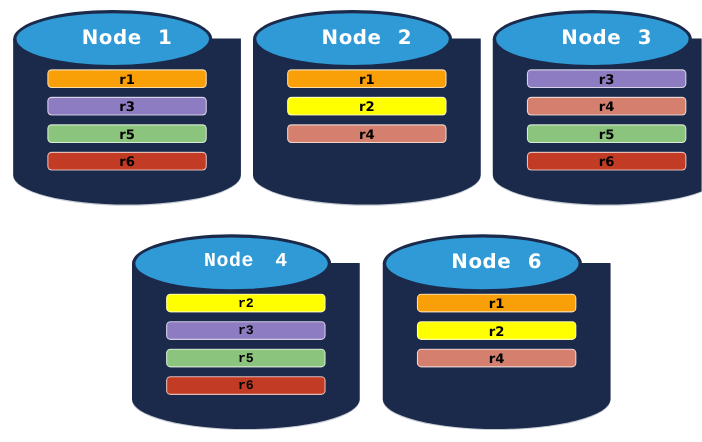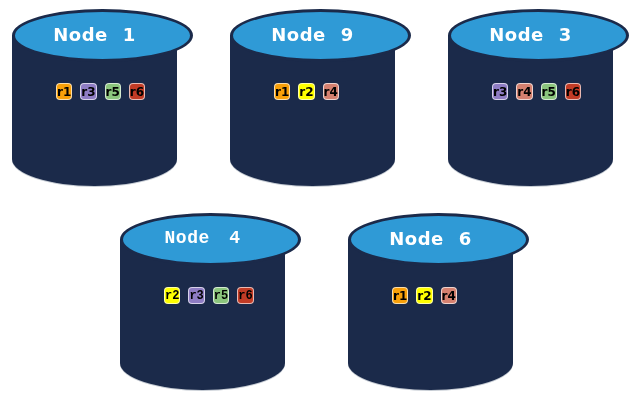--- a/index.html
+++ b/index.html
@@ -10,21 +10,21 @@
   }
   #diagram-canvas {
     position: relative;
     width: 638px;
     height: 402px;
     background: var(--canvas-bg, #ffffff);
     overflow: hidden;
   }
   .node {
     position: absolute;
-    width: 165px;
+    width: 207px;
     height: 177px;
   }
   
   .node:nth-child(1) { left: 12px;  top: 9px;  }
   .node:nth-child(2) { left: 230px; top: 9px;  }
   .node:nth-child(3) { left: 448px; top: 9px;  }
   .node:nth-child(4) { left: 120px; top: 213px; font-family: Liberation Mono, monospace; }
   .node:nth-child(5) { left: 348px; top: 213px; }
 
   .cyl-body {
@@ -57,27 +57,26 @@
     font-size: 18px;
     font-weight: bold;
     letter-spacing: 0.5px;
     word-spacing: 0.45em;
     z-index: 3;
     line-height: 1.2;
   }
   .bars {
     position: absolute;
     top: 54px;
-    left: 44px;
+    left: 31px;
     right: 31px;
     display: flex;
-    flex-direction: row;
+    flex-direction: column;
     gap: 8px;
     z-index: 3;
-    margin-top: 20px;
   }
   .bar {
     height: 17px;
     box-sizing: border-box;
     border-radius: 4px;
     border: 1px solid rgba(255,255,255,0.65);
     display: flex;
     align-items: center;
     justify-content: center;
     color: var(--bar-label-color, #000000);
@@ -97,21 +96,21 @@
     <div class="bars">
         <div class="bar" style="background: rgb(249, 160, 9);">r1</div>
         <div class="bar" style="background: rgb(142, 124, 195);">r3</div>
         <div class="bar" style="background: rgb(139, 197, 125);">r5</div>
         <div class="bar" style="background: rgb(194, 59, 37);">r6</div>
       </div>
   </div>
     <div class="node">
     <div class="cyl-body"></div>
     <div class="cyl-top"></div>
-    <div class="node-title">Node 9</div>
+    <div class="node-title">Node 2</div>
     <div class="bars">
         <div class="bar" style="background: rgb(249, 160, 9);">r1</div>
         <div class="bar" style="background: rgb(255, 255, 0);">r2</div>
         <div class="bar" style="background: rgb(213, 128, 111);">r4</div>
       </div>
   </div>
     <div class="node">
     <div class="cyl-body"></div>
     <div class="cyl-top"></div>
     <div class="node-title">Node 3</div>

